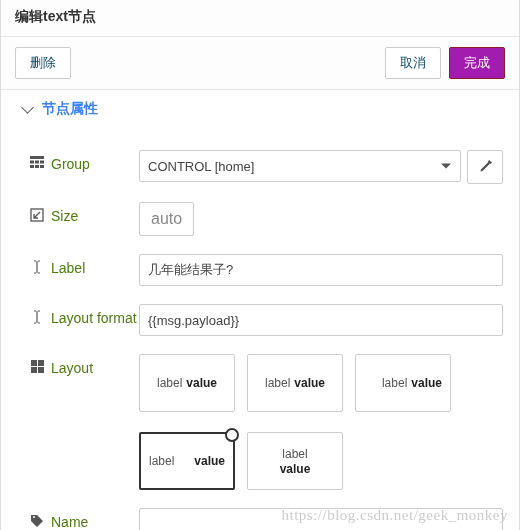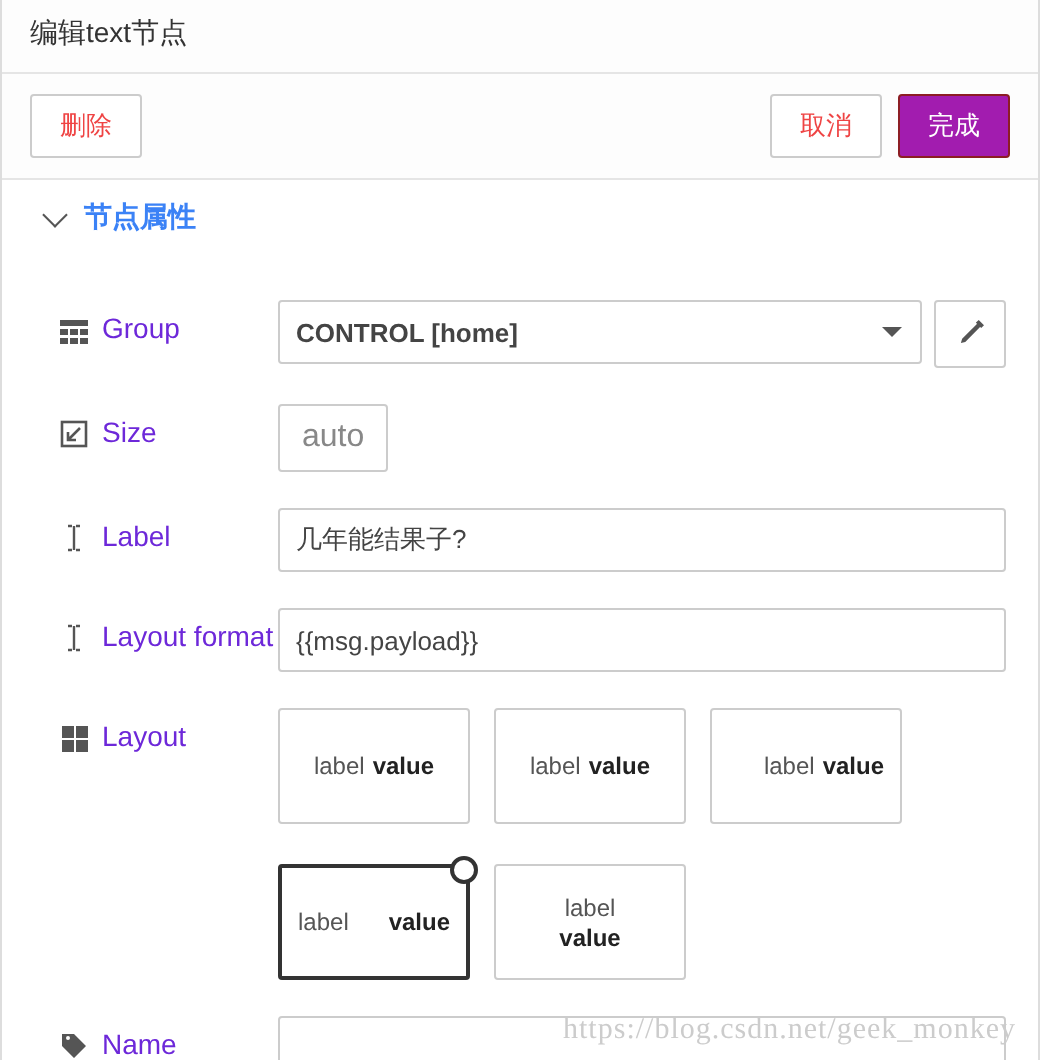--- a/index.html
+++ b/index.html
@@ -14,42 +14,42 @@
   .panel {
     border-left: 1px solid #ddd;
     border-right: 1px solid #ddd;
     height: 100%;
     box-sizing: border-box;
     display: flex;
     flex-direction: column;
   }
   .title-bar {
     padding: 8px 14px 10px 14px;
-    font-weight: normal;
+    font-weight: bold;
     font-size: 14px;
     color: #333;
     border-bottom: 1px solid #e5e5e5;
     background: #fdfdfd;
   }
   .action-bar {
     display: flex;
     align-items: center;
     padding: 10px 14px;
     border-bottom: 1px solid #e5e5e5;
     background: #fdfdfd;
   }
   .btn {
     display: inline-flex;
     align-items: center;
     justify-content: center;
     height: 32px;
     padding: 0 14px;
     border: 1px solid #ccc;
     background: #fff;
-    color: #ef4444;
+    color: #0c4a6e;
     font-size: 13px;
     cursor: pointer;
     border-radius: 2px;
   }
   .btn.primary {
     background: #a21caf;
     border-color: #8c1d24;
     color: #fff;
   }
   .spacer { flex: 1; }
@@ -77,23 +77,23 @@
   }
   .row {
     display: flex;
     align-items: flex-start;
     margin: 18px 0;
   }
   .row.first { margin-top: 16px; }
   .lbl {
     width: 110px;
     display: flex;
-    align-items: flex-end;
+    align-items: flex-start;
     gap: 6px;
-    color: #6d28d9;
+    color: #4d7c0f;
     padding-top: 6px;
     flex-shrink: 0;
   }
   .lbl .ico {
     width: 16px;
     display: inline-flex;
     justify-content: center;
     color: #555;
   }
   .field {
@@ -111,21 +111,20 @@
     color: #444;
     box-sizing: border-box;
     background: #fff;
   }
   .select {
     flex: 1;
     display: flex;
     align-items: center;
     position: relative;
     padding-right: 24px;
-    font-weight: bold;
   }
   .select::after {
     content: "";
     position: absolute;
     right: 9px; top: 50%;
     width: 0; height: 0;
     border-left: 5px solid transparent;
     border-right: 5px solid transparent;
     border-top: 5px solid #555;
     transform: translateY(-50%);

